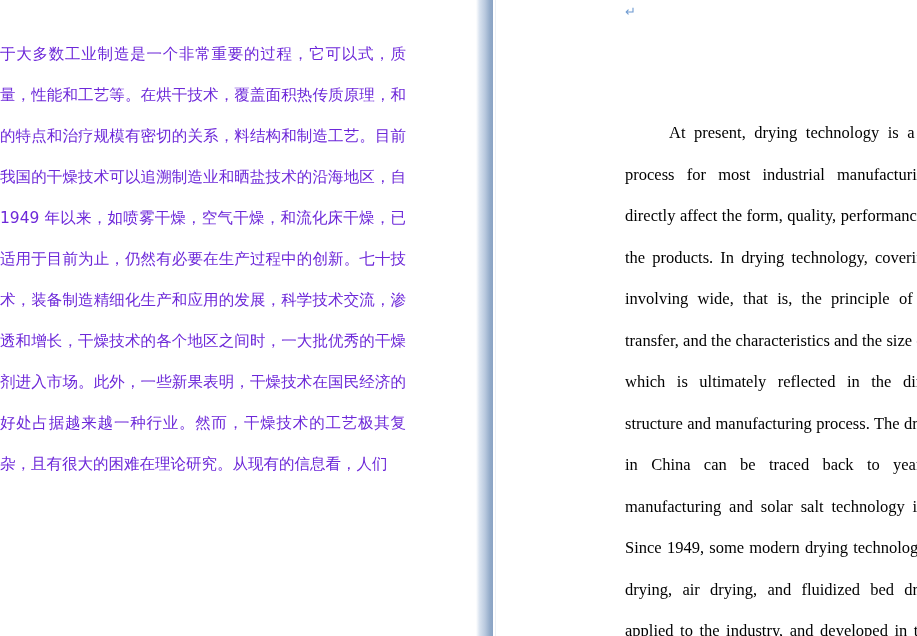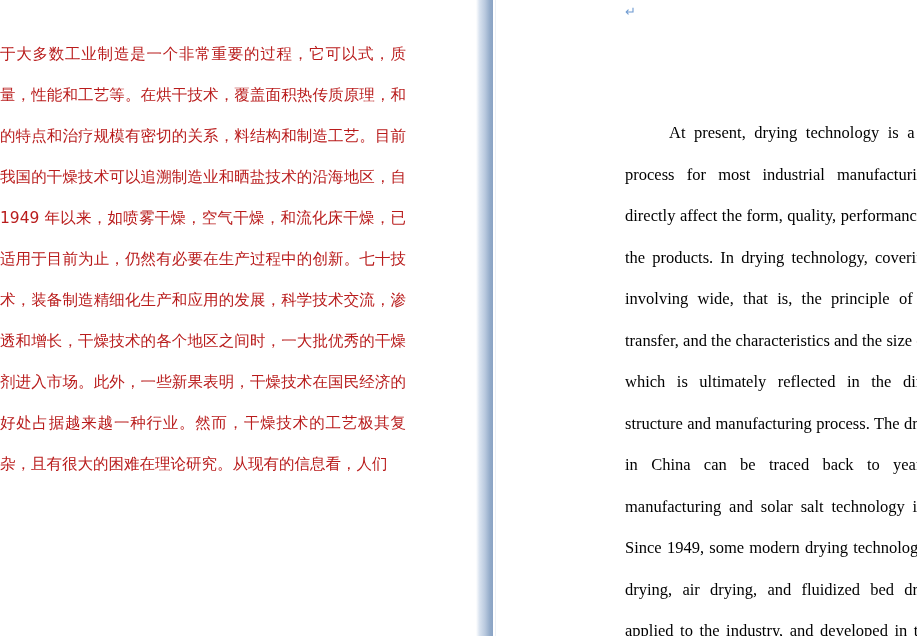--- a/index.html
+++ b/index.html
@@ -49,21 +49,21 @@
     color: #7da7d9;
     font-weight: normal;
     font-size: 13px;
     letter-spacing: 0;
     vertical-align: middle;
   }
   .cn-body {
     font-family: "DejaVu Sans", "Liberation Sans", sans-serif;
     font-size: 15.5px;
     line-height: 41px;
-    color: #b91c1c;
+    color: #6d28d9;
     text-align: justify;
     text-justify: inter-ideograph;
     word-break: break-all;
   }
 
   
   .gutter {
     position: absolute;
     top: 0;
     left: 476px;

